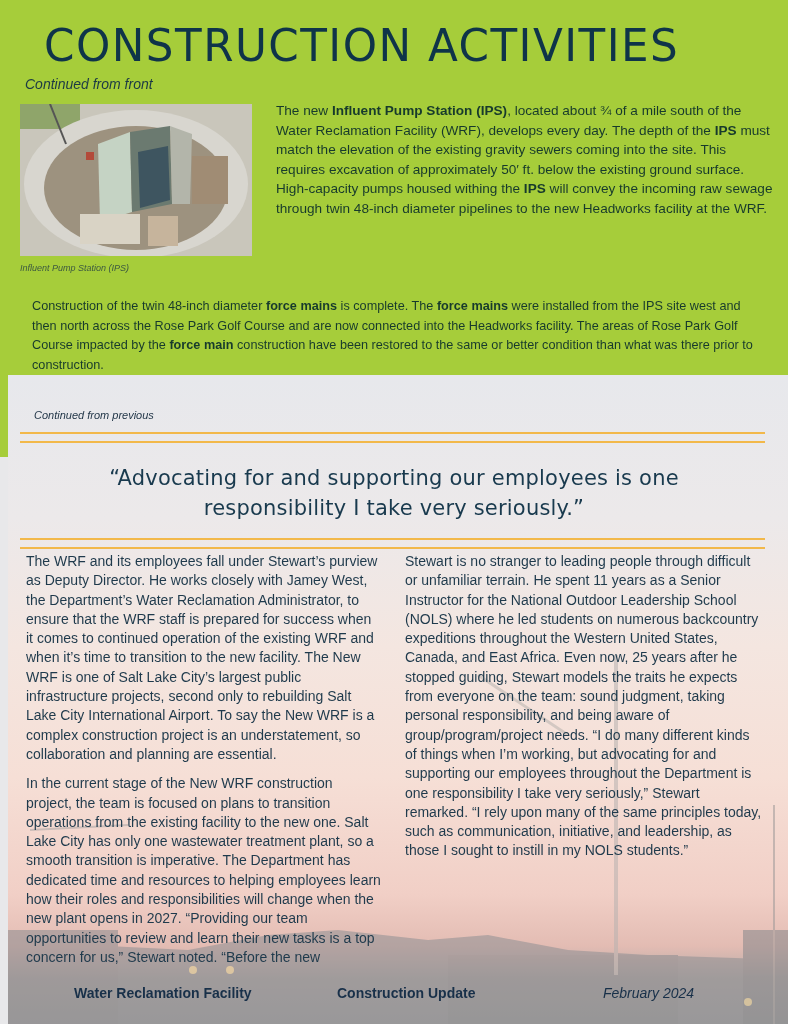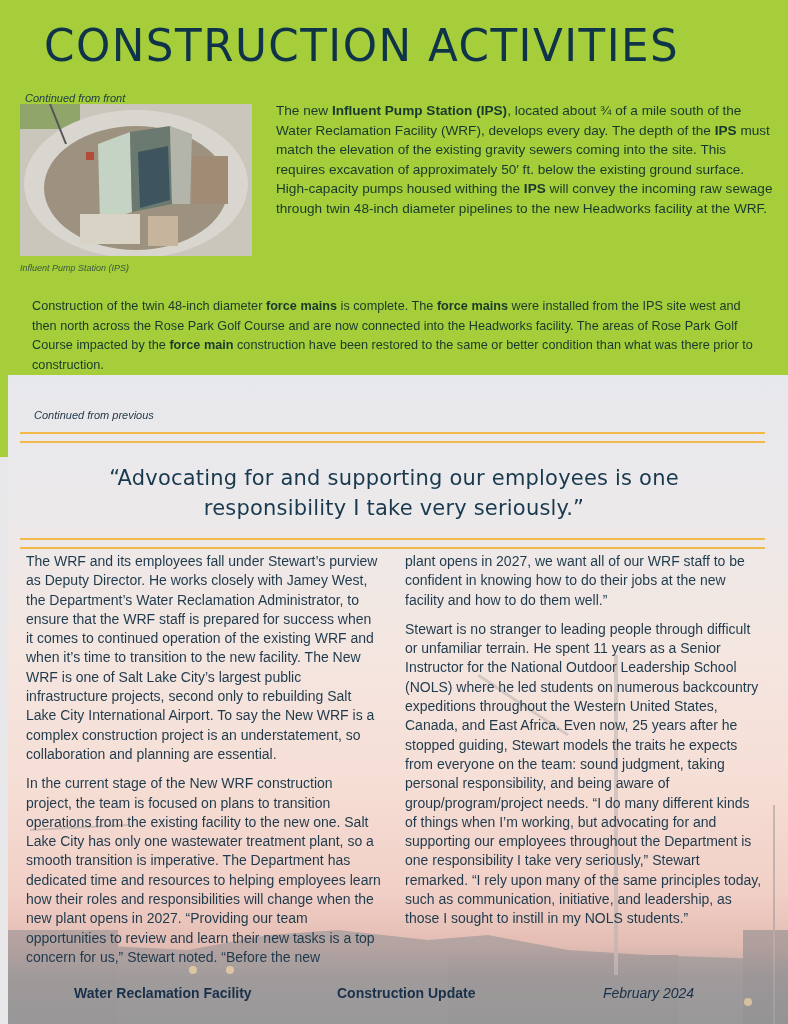--- a/index.html
+++ b/index.html
@@ -2,21 +2,21 @@
 <html><head>
 <meta charset="utf-8">
 <style>
   * { box-sizing: border-box; margin: 0; padding: 0; }
   html, body { width: 788px; height: 1024px; overflow: hidden; }
   body { font-family: "Liberation Sans", sans-serif; color: #1e3a4c; position: relative; background: #e8e8ea; }
 
   
   .top { position: absolute; left: 0; top: 0; width: 788px; height: 457px; background: #a6cd3a; }
   .title { position: absolute; left: 44px; top: 20px; font-family: "DejaVu Sans", sans-serif; font-size: 45px; font-weight: normal; letter-spacing: 1.5px; color: #0f3449; line-height: 52px; transform: scaleX(0.97); transform-origin: left; }
-  .cont-front { position: absolute; left: 25px; top: 92px; font-size: 11px; font-style: italic; color: #1c3a44; }
+  .cont-front { position: absolute; left: 25px; top: 76px; font-size: 14px; font-style: italic; color: #1c3a44; }
   .photo { position: absolute; left: 20px; top: 104px; width: 232px; height: 152px; overflow: hidden; background: #bdbcb3; }
   .caption { position: absolute; left: 20px; top: 263px; font-size: 9px; font-style: italic; color: #3d5a40; }
   .ips-text { position: absolute; left: 276px; top: 101px; width: 500px; font-size: 13.6px; line-height: 19.6px; color: #173a2c; }
   .force-text { position: absolute; left: 32px; top: 296px; width: 740px; font-size: 13px; line-height: 19.6px; color: #173a2c; transform: scaleX(0.975); transform-origin: left; }
   b { font-weight: bold; }
 
   
   .bottom { position: absolute; left: 8px; top: 375px; width: 788px; height: 649px;
     background: linear-gradient(to bottom, #e7e8ec 0%, #ece9ea 22%, #f4e6e0 42%, #f6dfd6 62%, #f1cfc6 80%, #e3bcb3 88%, #b7aba7 93%, #a7a4a2 100%); }
   .scene { position: absolute; left: 0; top: 0; width: 788px; height: 649px; }
@@ -86,19 +86,18 @@
 <div class="rule" style="top:441px;"></div>
 <div class="quote">“Advocating for and supporting our employees is one responsibility I take very seriously.”</div>
 <div class="rule" style="top:538px;"></div>
 <div class="rule" style="top:547px;"></div>
 
 <div class="col col-left">
   <p>The WRF and its employees fall under Stewart’s purview as Deputy Director. He works closely with Jamey West, the Department’s Water Reclamation Administrator, to ensure that the WRF staff is prepared for success when it comes to continued operation of the existing WRF and when it’s time to transition to the new facility. The New WRF is one of Salt Lake City’s largest public infrastructure projects, second only to rebuilding Salt Lake City International Airport. To say the New WRF is a complex construction project is an understatement, so collaboration and planning are essential.</p>
   <p>In the current stage of the New WRF construction project, the team is focused on plans to transition operations from the existing facility to the new one. Salt Lake City has only one wastewater treatment plant, so a smooth transition is imperative. The Department has dedicated time and resources to helping employees learn how their roles and responsibilities will change when the new plant opens in 2027. “Providing our team opportunities to review and learn their new tasks is a top concern for us,” Stewart noted. “Before the new</p>
 </div>
 <div class="col col-right">
-  <p>plant opens in 2027, we want all of our WRF staff to be confident in knowing how to do their jobs at the new facility and how to do them well.”</p>
   <p>Stewart is no stranger to leading people through difficult or unfamiliar terrain. He spent 11 years as a Senior Instructor for the National Outdoor Leadership School (NOLS) where he led students on numerous backcountry expeditions throughout the Western United States, Canada, and East Africa. Even now, 25 years after he stopped guiding, Stewart models the traits he expects from everyone on the team: sound judgment, taking personal responsibility, and being aware of group/program/project needs. “I do many different kinds of things when I’m working, but advocating for and supporting our employees throughout the Department is one responsibility I take very seriously,” Stewart remarked. “I rely upon many of the same principles today, such as communication, initiative, and leadership, as those I sought to instill in my NOLS students.”</p>
 </div>
 
 <div class="footer f1">Water Reclamation Facility</div>
 <div class="footer f2">Construction Update</div>
 <div class="footer f3">February 2024</div>
 
 </body></html>

